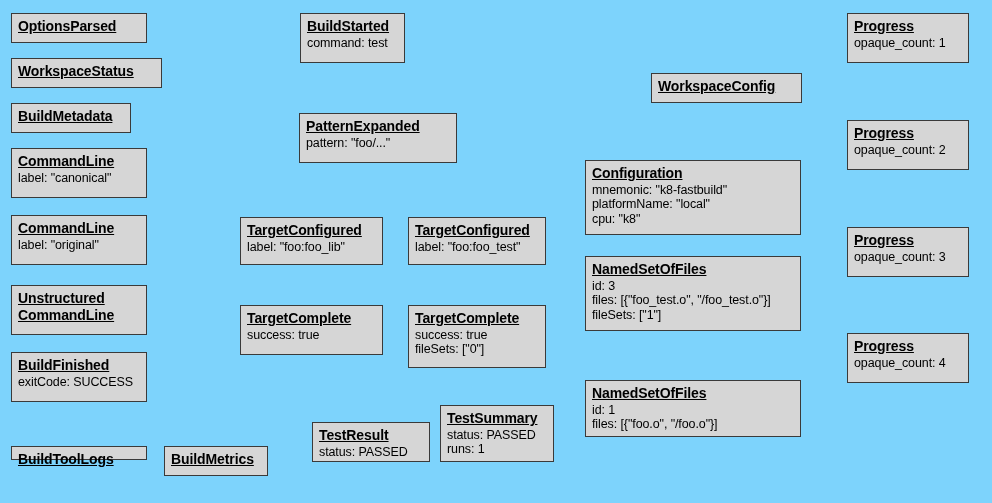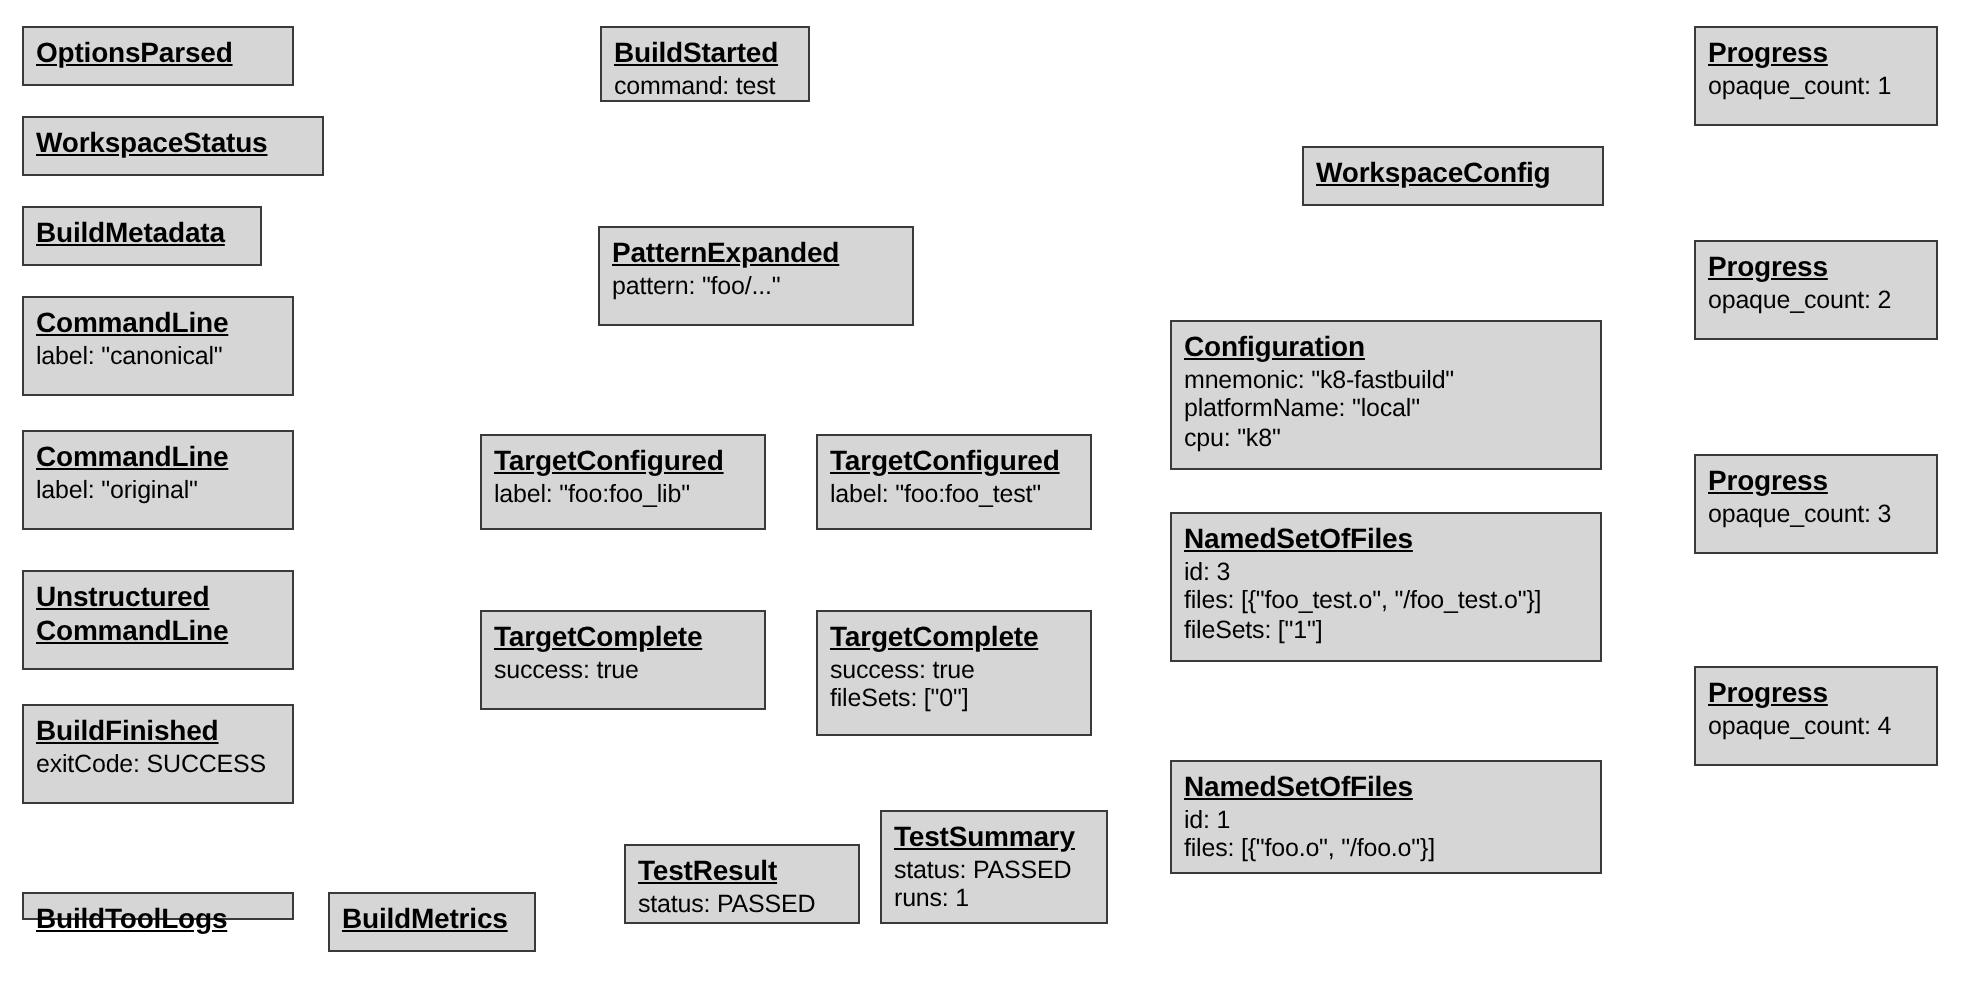--- a/index.html
+++ b/index.html
@@ -44,21 +44,21 @@
     white-space: pre;
     letter-spacing: -0.1px;
   }
   .node.titleonly .node-title {
     margin-bottom: 0;
   }
 </style>
 </head>
 <body>
 
-<div id="canvas" style="width: 992px; height: 503px; background: #ffffff;">
+<div id="canvas" style="width: 992px; height: 503px; background: #7dd3fc;">
     <div class="node titleonly" style="left: 11px; top: 13px; width: 136px; height: 30px; background: rgb(214, 214, 214); border-color: rgb(58, 58, 58); color: rgb(0, 0, 0);">
       <span class="node-title">OptionsParsed</span>
     </div>
     <div class="node titleonly" style="left: 11px; top: 58px; width: 151px; height: 30px; background: rgb(214, 214, 214); border-color: rgb(58, 58, 58); color: rgb(0, 0, 0);">
       <span class="node-title">WorkspaceStatus</span>
     </div>
     <div class="node titleonly" style="left: 11px; top: 103px; width: 120px; height: 30px; background: rgb(214, 214, 214); border-color: rgb(58, 58, 58); color: rgb(0, 0, 0);">
       <span class="node-title">BuildMetadata</span>
     </div>
     <div class="node" style="left: 11px; top: 148px; width: 136px; height: 50px; background: rgb(214, 214, 214); border-color: rgb(58, 58, 58); color: rgb(0, 0, 0);">
@@ -82,21 +82,21 @@
       <span class="node-fields">
         <span class="node-field">exitCode: SUCCESS</span>
       </span>
     </div>
     <div class="node titleonly" style="left: 11px; top: 446px; width: 136px; height: 14px; background: rgb(214, 214, 214); border-color: rgb(58, 58, 58); color: rgb(0, 0, 0);">
       <span class="node-title">BuildToolLogs</span>
     </div>
     <div class="node titleonly" style="left: 164px; top: 446px; width: 104px; height: 30px; background: rgb(214, 214, 214); border-color: rgb(58, 58, 58); color: rgb(0, 0, 0);">
       <span class="node-title">BuildMetrics</span>
     </div>
-    <div class="node" style="left: 300px; top: 13px; width: 105px; height: 38px; background: rgb(214, 214, 214); border-color: rgb(58, 58, 58); color: rgb(0, 0, 0);">
+    <div class="node" style="left: 300px; top: 13px; width: 105px; height: 50px; background: rgb(214, 214, 214); border-color: rgb(58, 58, 58); color: rgb(0, 0, 0);">
       <span class="node-title">BuildStarted</span>
       <span class="node-fields">
         <span class="node-field">command: test</span>
       </span>
     </div>
     <div class="node" style="left: 299px; top: 113px; width: 158px; height: 50px; background: rgb(214, 214, 214); border-color: rgb(58, 58, 58); color: rgb(0, 0, 0);">
       <span class="node-title">PatternExpanded</span>
       <span class="node-fields">
         <span class="node-field">pattern: "foo/..."</span>
       </span>

